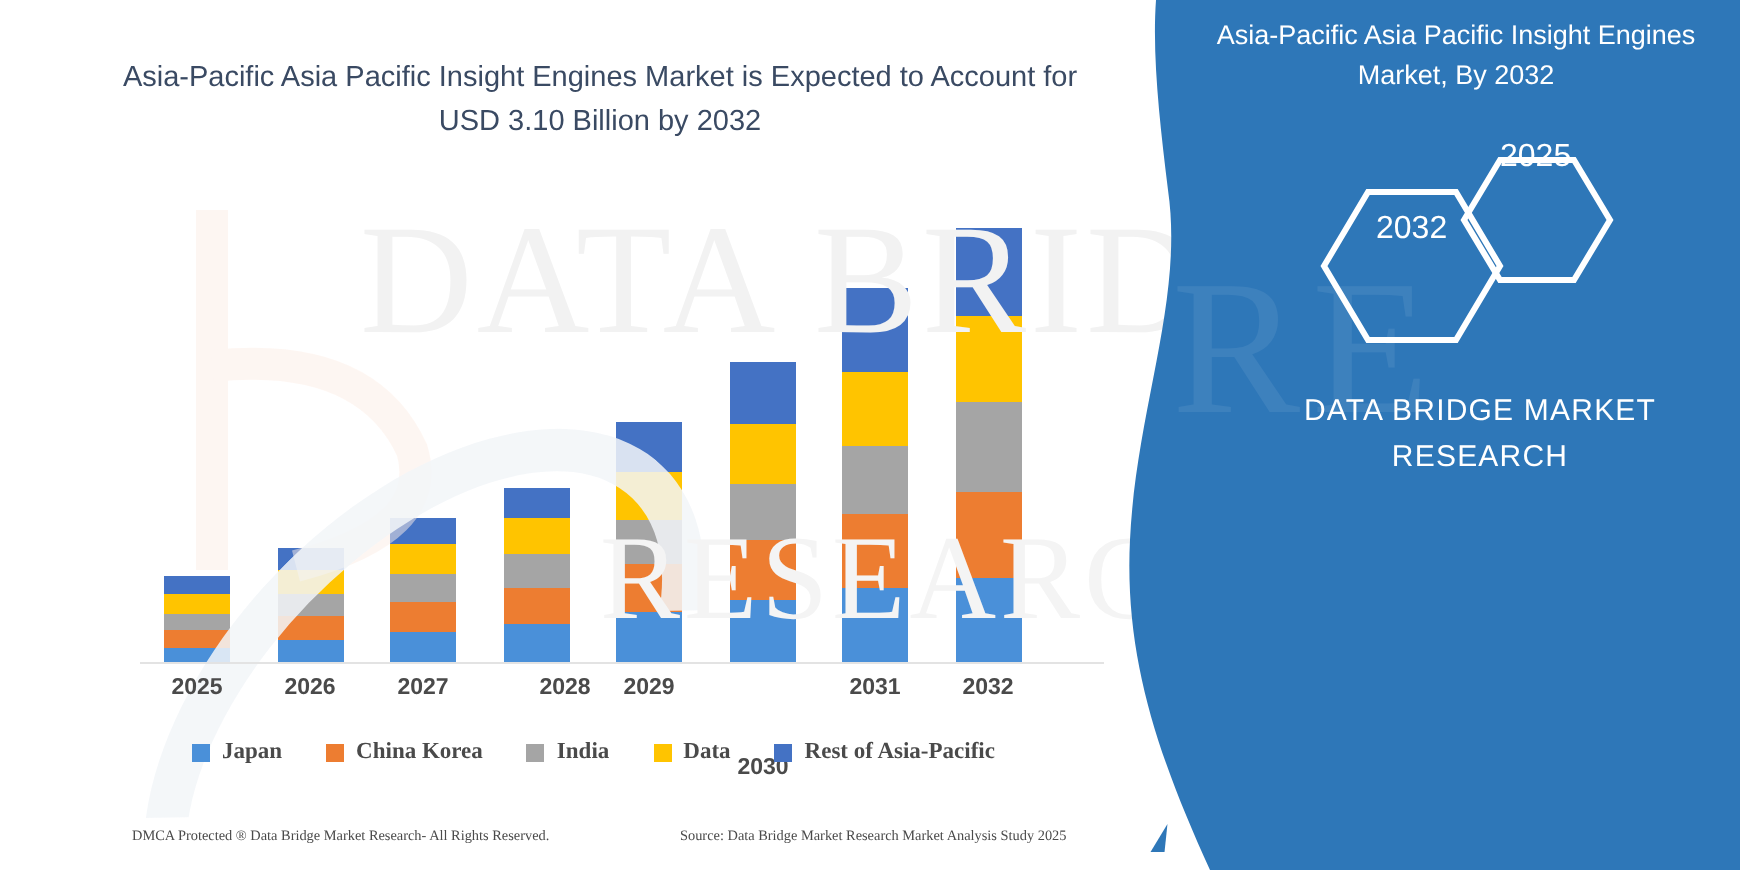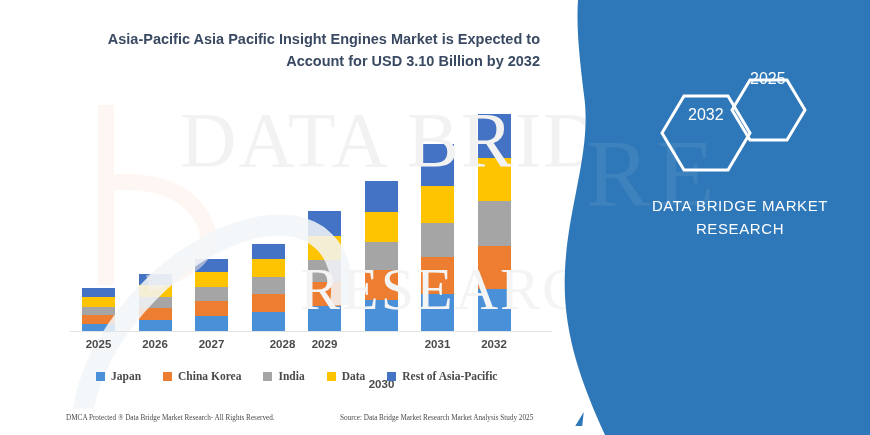--- a/index.html
+++ b/index.html
@@ -52,25 +52,25 @@
     border-left-color:transparent;
     transform:rotate(-46deg);
     opacity:.85;
   }
 
   
   .left-pane{position:absolute;left:0;top:0;width:600px;height:435px;z-index:3;}
 
   .chart-title{
     position:absolute;left:60px;top:28px;width:480px;
-    text-align:right;
+    text-align:center;
     font-size:14.5px;
     line-height:1.55;
     color:#3a4a63;
-    font-weight:700;
+    font-weight:400;
   }
 
   
   .plot{
     position:absolute;
     left:70px;top:100px;
     width:480px;height:232px;
   }
   .bar-group{
     position:absolute;
@@ -300,20 +300,21 @@
   </div>
 
   <div class="right-panel">
     <svg class="panel-svg" width="330" height="435" viewBox="0 0 330 435" aria-hidden="true">
       <path id="panelShape" d="M38 0 L330 0 L330 435 L65 435 C40 380 22 330 25 270 C28 205 52 150 44 95 C40 62 36 28 38 0 Z" fill="#2E77B8"></path>
     </svg>
   </div>
 
   <div class="panel-content">
     <div class="panel-wm">RE</div>
+    <div class="panel-title">Asia-Pacific Asia Pacific Insight Engines Market, By 2032</div>
 
     <div class="hex-wrap">
       <svg width="230" height="110" viewBox="0 0 230 110" aria-hidden="true">
 
         <polygon points="22,55 44,18 88,18 110,55 88,92 44,92" fill="none" stroke="#ffffff" stroke-width="3"></polygon>
 
         <polygon points="92,32 110,2 147,2 165,32 147,62 110,62" fill="none" stroke="#ffffff" stroke-width="3"></polygon>
       </svg>
       <div class="hex-label hex-label-2032">2032</div>
       <div class="hex-label hex-label-2025">2025</div>

